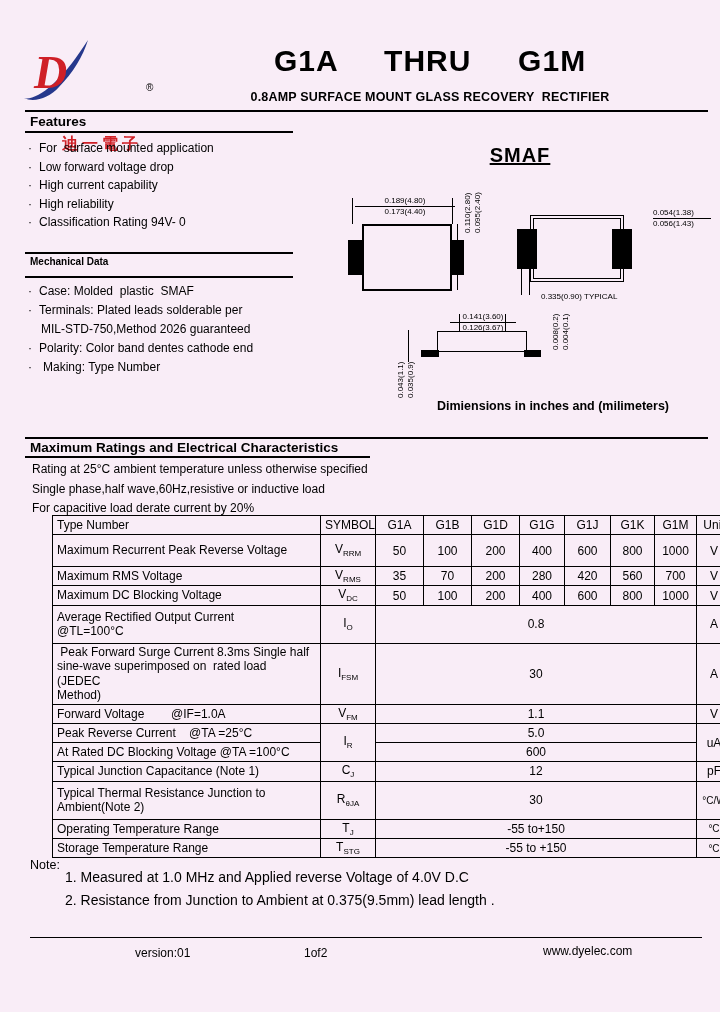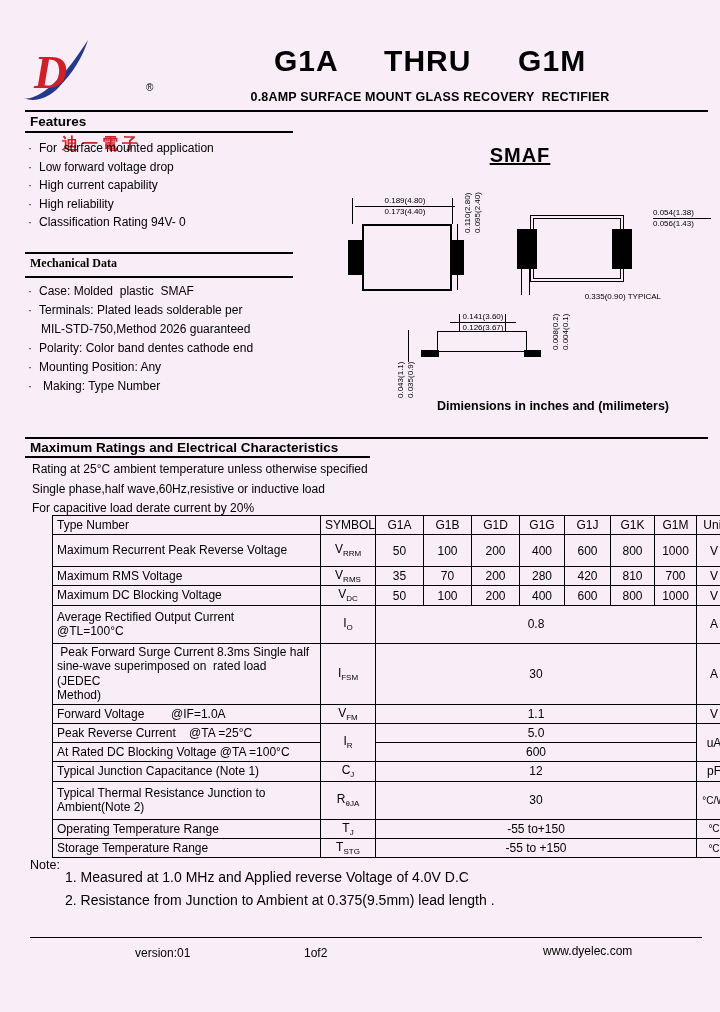--- a/index.html
+++ b/index.html
@@ -57,29 +57,28 @@
 
   <div class="abs body-txt" style="left:28px;top:139px;width:310px;">
     <div><span class="bullet">·</span><span class="pre">For  surface mounted application</span></div>
     <div><span class="bullet">·</span><span class="pre">Low forward voltage drop</span></div>
     <div><span class="bullet">·</span><span class="pre">High current capability</span></div>
     <div><span class="bullet">·</span><span class="pre">High reliability</span></div>
     <div><span class="bullet">·</span><span class="pre">Classification Rating 94V- 0</span></div>
   </div>
 
   <div class="hline" style="left:25px;top:252px;width:268px;"></div>
-  <div class="sec-head" style="left:30px;top:256px;font-size:12px;font-family:Liberation Serif, serif;">Mechanical Data</div>
+  <div class="sec-head" style="left:30px;top:256px;font-size:10px;">Mechanical Data</div>
   <div class="hline" style="left:25px;top:276px;width:268px;"></div>
 
   <div class="abs body-txt" style="left:28px;top:282px;width:320px;line-height:19px;">
     <div><span class="bullet">·</span><span class="pre">Case: Molded  plastic  SMAF</span></div>
     <div><span class="bullet">·</span><span class="pre">Terminals: Plated leads solderable per</span></div>
     <div style="padding-left:13px;"><span class="pre">MIL-STD-750,Method 2026 guaranteed</span></div>
     <div><span class="bullet">·</span><span class="pre">Polarity: Color band dentes cathode end</span></div>
-    <div><span class="bullet">·</span><span class="pre">Mounting Position: Any</span></div>
     <div><span class="bullet">·</span><span class="pre" style="padding-left:4px;">Making: Type Number</span></div>
   </div>
 
   <div class="abs" style="left:455px;top:144px;width:130px;text-align:center;font-size:20px;font-weight:bold;text-decoration:underline;letter-spacing:1px;">SMAF</div>
 
   <div class="abs dim" style="left:355px;top:196px;width:100px;text-align:center;">
     <div class="u">0.189(4.80)</div>
     <div>0.173(4.40)</div>
   </div>
   <div class="vline" style="left:352px;top:198px;height:26px;"></div>
@@ -97,21 +96,21 @@
     <div class="inner"></div>
   </div>
   <div class="term" style="left:517px;top:229px;width:20px;height:40px;"></div>
   <div class="term" style="left:612px;top:229px;width:20px;height:40px;"></div>
   <div class="abs dim" style="left:653px;top:208px;width:58px;">
     <div class="u">0.054(1.38)</div>
     <div>0.056(1.43)</div>
   </div>
   <div class="vline" style="left:521px;top:269px;height:26px;"></div>
   <div class="vline" style="left:529px;top:269px;height:26px;"></div>
-  <div class="abs dim" style="left:541px;top:292px;width:120px;text-align:right;">0.335(0.90) TYPICAL</div>
+  <div class="abs dim" style="left:541px;top:292px;width:120px;">0.335(0.90) TYPICAL</div>
 
   <div class="abs dim" style="left:450px;top:312px;width:66px;text-align:center;">
     <div class="u">0.141(3.60)</div>
     <div>0.126(3.67)</div>
   </div>
   <div class="vline" style="left:459px;top:314px;height:18px;"></div>
   <div class="vline" style="left:505px;top:314px;height:18px;"></div>
   <div class="dbody" style="left:437px;top:331px;width:88px;height:19px;border-width:1.5px;"></div>
   <div class="term" style="left:421px;top:350px;width:18px;height:7px;"></div>
   <div class="term" style="left:524px;top:350px;width:17px;height:7px;"></div>
@@ -176,21 +175,21 @@
       <td class="c">V</td>
     </tr>
     <tr style="height:19px;">
       <td class="param">Maximum RMS Voltage</td>
       <td class="sym"><span>V</span><sub>RMS</sub></td>
       <td class="c">35</td>
       <td class="c">70</td>
       <td class="c">200</td>
       <td class="c">280</td>
       <td class="c">420</td>
-      <td class="c">810</td>
+      <td class="c">560</td>
       <td class="c">700</td>
       <td class="c">V</td>
     </tr>
     <tr style="height:19px;">
       <td class="param">Maximum DC Blocking Voltage</td>
       <td class="sym"><span>V</span><sub>DC</sub></td>
       <td class="c">50</td>
       <td class="c">100</td>
       <td class="c">200</td>
       <td class="c">400</td>

